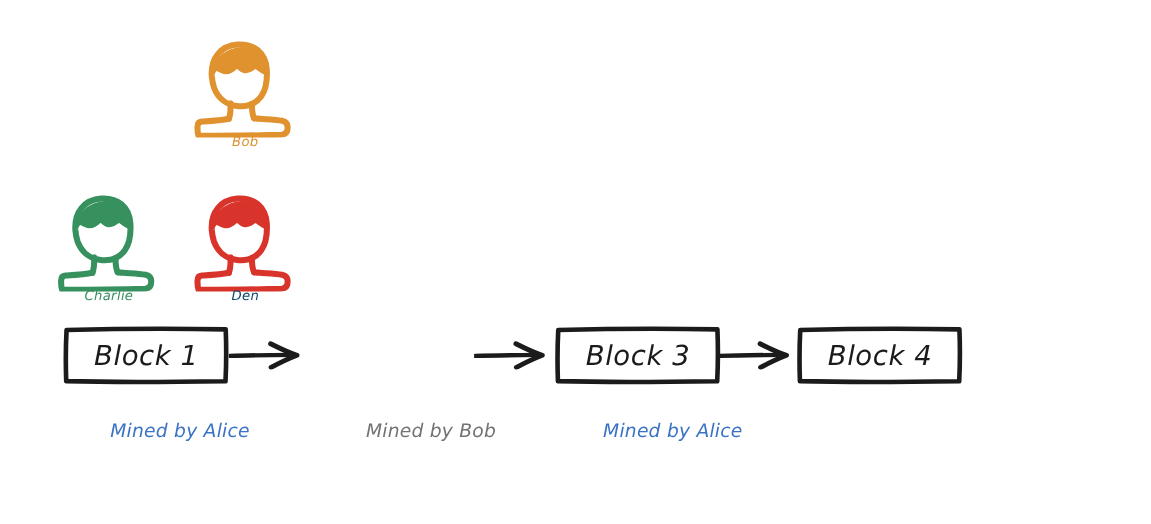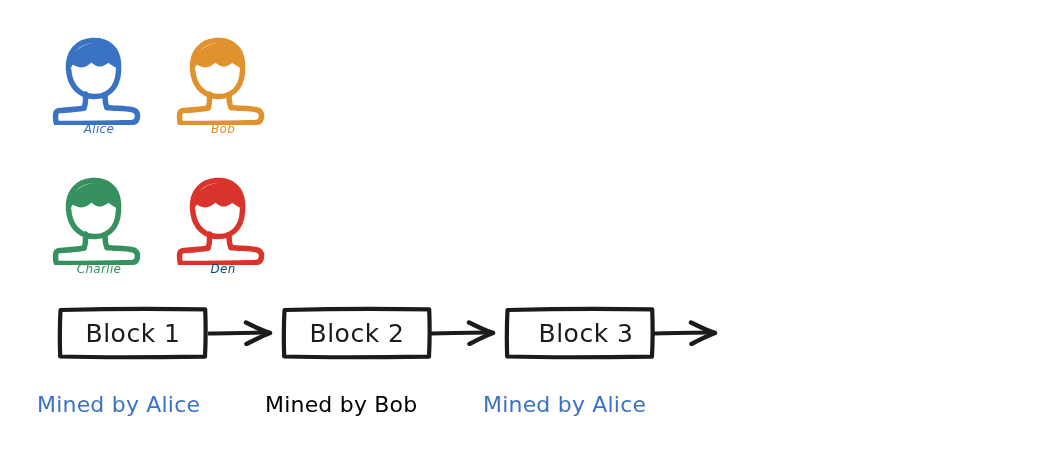--- a/index.html
+++ b/index.html
@@ -54,23 +54,24 @@
     font-family: "DejaVu Sans", sans-serif;
     font-size: 12px;
     font-style: italic;
     letter-spacing: 0.3px;
   }
 
   
   .chain {
     position: absolute;
     left: 0;
-    top: 300px;
+    top: 290px;
     width: 916px;
     height: 130px;
+    font-style: italic;
   }
   .block {
     position: absolute;
     top: 6px;
     width: 152px;
     height: 54px;
   }
   .block-box {
     position: absolute;
     inset: 0;
@@ -81,81 +82,54 @@
     display: flex;
     align-items: center;
     justify-content: center;
     font-family: "DejaVu Sans", sans-serif;
     font-size: 25px;
     color: #1b1b1b;
     letter-spacing: 0.5px;
   }
   .block-0 { left: 57px; }
   .block-1 { left: 281px; }
-  .block-2 { left: 504px; padding-left: 12px; }
+  .block-2 { left: 504px; }
   .block-3 { left: 724px; }
 
   .arrow {
     position: absolute;
     top: 20px;
     width: 78px;
     height: 26px;
   }
   .arrow-0 { left: 208px; }
   .arrow-1 { left: 431px; }
   .arrow-2 { left: 653px; }
 
   .caption {
     position: absolute;
     top: 92px;
-    text-align: left;
-    font-family: "DejaVu Sans", sans-serif;
-    font-size: 22px;
+    text-align: right;
+    font-family: "DejaVu Sans", sans-serif;
+    font-size: 17px;
     letter-spacing: 0.2px;
     white-space: nowrap;
   }
   .caption-0 { left: 37px;  width: 190px; }
   .caption-1 { left: 265px; width: 186px; }
   .caption-2 { left: 483px; width: 192px; }
   .caption-3 { left: 698px; width: 210px; }
 </style>
 </head>
 <body>
 
 <div class="canvas">
 
   <div class="avatar-grid">
 
-    <div class="avatar avatar-col-0 avatar-row-0">
-      <div class="avatar-figure">
-        <svg viewBox="0 0 110 95" width="110" height="95" aria-hidden="true">
-          <g fill="none" stroke="#3a72c4" stroke-width="5.5" stroke-linecap="round" stroke-linejoin="round">
-            <path d="M24.5 39 C23.5 22.5 33 11.5 48 10.5 C63 9.5 73.5 18 74.5 33
-                     C75.2 44 73.5 52 69.5 57.5 C64.5 64.5 57 67 49 66.5
-                     C38 65.8 30 59 26.5 49.5 C25.4 46 24.8 42.5 24.5 39 Z"></path>
-            <path d="M25.5 36.5 C27.5 27 33.5 19.5 43 16 C54 12 65 15.5 70.5 24
-                     C73 28 74.2 32.5 74.6 37
-                     C70 36 67.5 32.5 64 31 C61 33.5 58.5 35.5 54.5 35
-                     C51.5 34.6 49.5 32.5 47.5 30.5 C44.5 33.5 41.5 36 37.5 36
-                     C34 36 31 34.2 28.5 32.5 Z" fill="#3a72c4" stroke-width="3"></path>
-            <path d="M41.5 64 C41.8 70 41.5 74.5 40 78"></path>
-            <path d="M61 64.5 C61 70.5 61.5 74.5 63 77.5"></path>
-            <path d="M40 78 C33.5 79.5 24 80 15.5 80.5
-                     C12.5 80.7 11.5 82.5 11.5 85.5
-                     C11.5 89 11.8 91.5 12.5 93.5
-                     C38 93.5 66 93.2 88 92.5
-                     C91.5 92.3 93.5 90 93.5 86
-                     C93.5 82.5 92 80.5 88.5 79.8
-                     C82 78.5 74 78.5 68 78
-                     C66 77.8 64.5 77.8 63 77.5"></path>
-          </g>
-        </svg>
-      </div>
-      <div class="avatar-name" style="color:#3a72c4">Alice</div>
-    </div>
 
     <div class="avatar avatar-col-1 avatar-row-0">
       <div class="avatar-figure">
         <svg viewBox="0 0 110 95" width="110" height="95" aria-hidden="true">
           <g fill="none" stroke="#e0922f" stroke-width="5.5" stroke-linecap="round" stroke-linejoin="round">
             <path d="M24.5 39 C23.5 22.5 33 11.5 48 10.5 C63 9.5 73.5 18 74.5 33
                      C75.2 44 73.5 52 69.5 57.5 C64.5 64.5 57 67 49 66.5
                      C38 65.8 30 59 26.5 49.5 C25.4 46 24.8 42.5 24.5 39 Z"></path>
             <path d="M25.5 36.5 C27.5 27 33.5 19.5 43 16 C54 12 65 15.5 70.5 24
                      C73 28 74.2 32.5 74.6 37
@@ -250,31 +224,20 @@
       <div class="block-label">Block 1</div>
     </div>
 
     <div class="arrow arrow-0">
       <svg viewBox="0 0 78 26" width="78" height="26" aria-hidden="true">
         <path d="M1 13.5 C18 13 38 12.8 58 12.6" fill="none" stroke="#1b1b1b" stroke-width="4" stroke-linecap="round"></path>
         <path d="M38 2.5 C47 7 55.5 11 62 13 C55.5 15.5 47 19.5 38.5 24" fill="none" stroke="#1b1b1b" stroke-width="4.5" stroke-linecap="round" stroke-linejoin="round"></path>
       </svg>
     </div>
 
-    <div class="block block-1">
-      <div class="block-box">
-        <svg viewBox="0 0 152 54" width="152" height="54" preserveAspectRatio="none" aria-hidden="true">
-          <path d="M3.5 4 C2.8 18 2.6 34 3.2 50.5
-                   C36 51.4 78 51.6 148 50.6
-                   C148.8 35 148.8 18.5 148.2 3.4
-                   C104 2.5 55 2.6 3.5 4 Z" fill="#ffffff" stroke="#1b1b1b" stroke-width="4.2" stroke-linecap="round" stroke-linejoin="round"></path>
-        </svg>
-      </div>
-      <div class="block-label">Block 2</div>
-    </div>
 
     <div class="arrow arrow-1">
       <svg viewBox="0 0 78 26" width="78" height="26" aria-hidden="true">
         <path d="M1 13.5 C18 13 38 12.8 58 12.6" fill="none" stroke="#1b1b1b" stroke-width="4" stroke-linecap="round"></path>
         <path d="M38 2.5 C47 7 55.5 11 62 13 C55.5 15.5 47 19.5 38.5 24" fill="none" stroke="#1b1b1b" stroke-width="4.5" stroke-linecap="round" stroke-linejoin="round"></path>
       </svg>
     </div>
 
     <div class="block block-2">
       <div class="block-box">
@@ -288,19 +251,30 @@
       <div class="block-label">Block 3</div>
     </div>
 
     <div class="arrow arrow-2">
       <svg viewBox="0 0 78 26" width="78" height="26" aria-hidden="true">
         <path d="M1 13.5 C18 13 38 12.8 58 12.6" fill="none" stroke="#1b1b1b" stroke-width="4" stroke-linecap="round"></path>
         <path d="M38 2.5 C47 7 55.5 11 62 13 C55.5 15.5 47 19.5 38.5 24" fill="none" stroke="#1b1b1b" stroke-width="4.5" stroke-linecap="round" stroke-linejoin="round"></path>
       </svg>
     </div>
 
+    <div class="block block-3">
+      <div class="block-box">
+        <svg viewBox="0 0 152 54" width="152" height="54" preserveAspectRatio="none" aria-hidden="true">
+          <path d="M3.5 4 C2.8 18 2.6 34 3.2 50.5
+                   C36 51.4 78 51.6 148 50.6
+                   C148.8 35 148.8 18.5 148.2 3.4
+                   C104 2.5 55 2.6 3.5 4 Z" fill="#ffffff" stroke="#1b1b1b" stroke-width="4.2" stroke-linecap="round" stroke-linejoin="round"></path>
+        </svg>
+      </div>
+      <div class="block-label">Block 4</div>
+    </div>
 
     <div class="caption caption-0" style="color:#3a72c4">Mined by Alice</div>
-    <div class="caption caption-1" style="color:#000000">Mined by Bob</div>
+    <div class="caption caption-1" style="color:#737373">Mined by Bob</div>
     <div class="caption caption-2" style="color:#3a72c4">Mined by Alice</div>
 
   </div>
 </div>
 
 </body></html>

